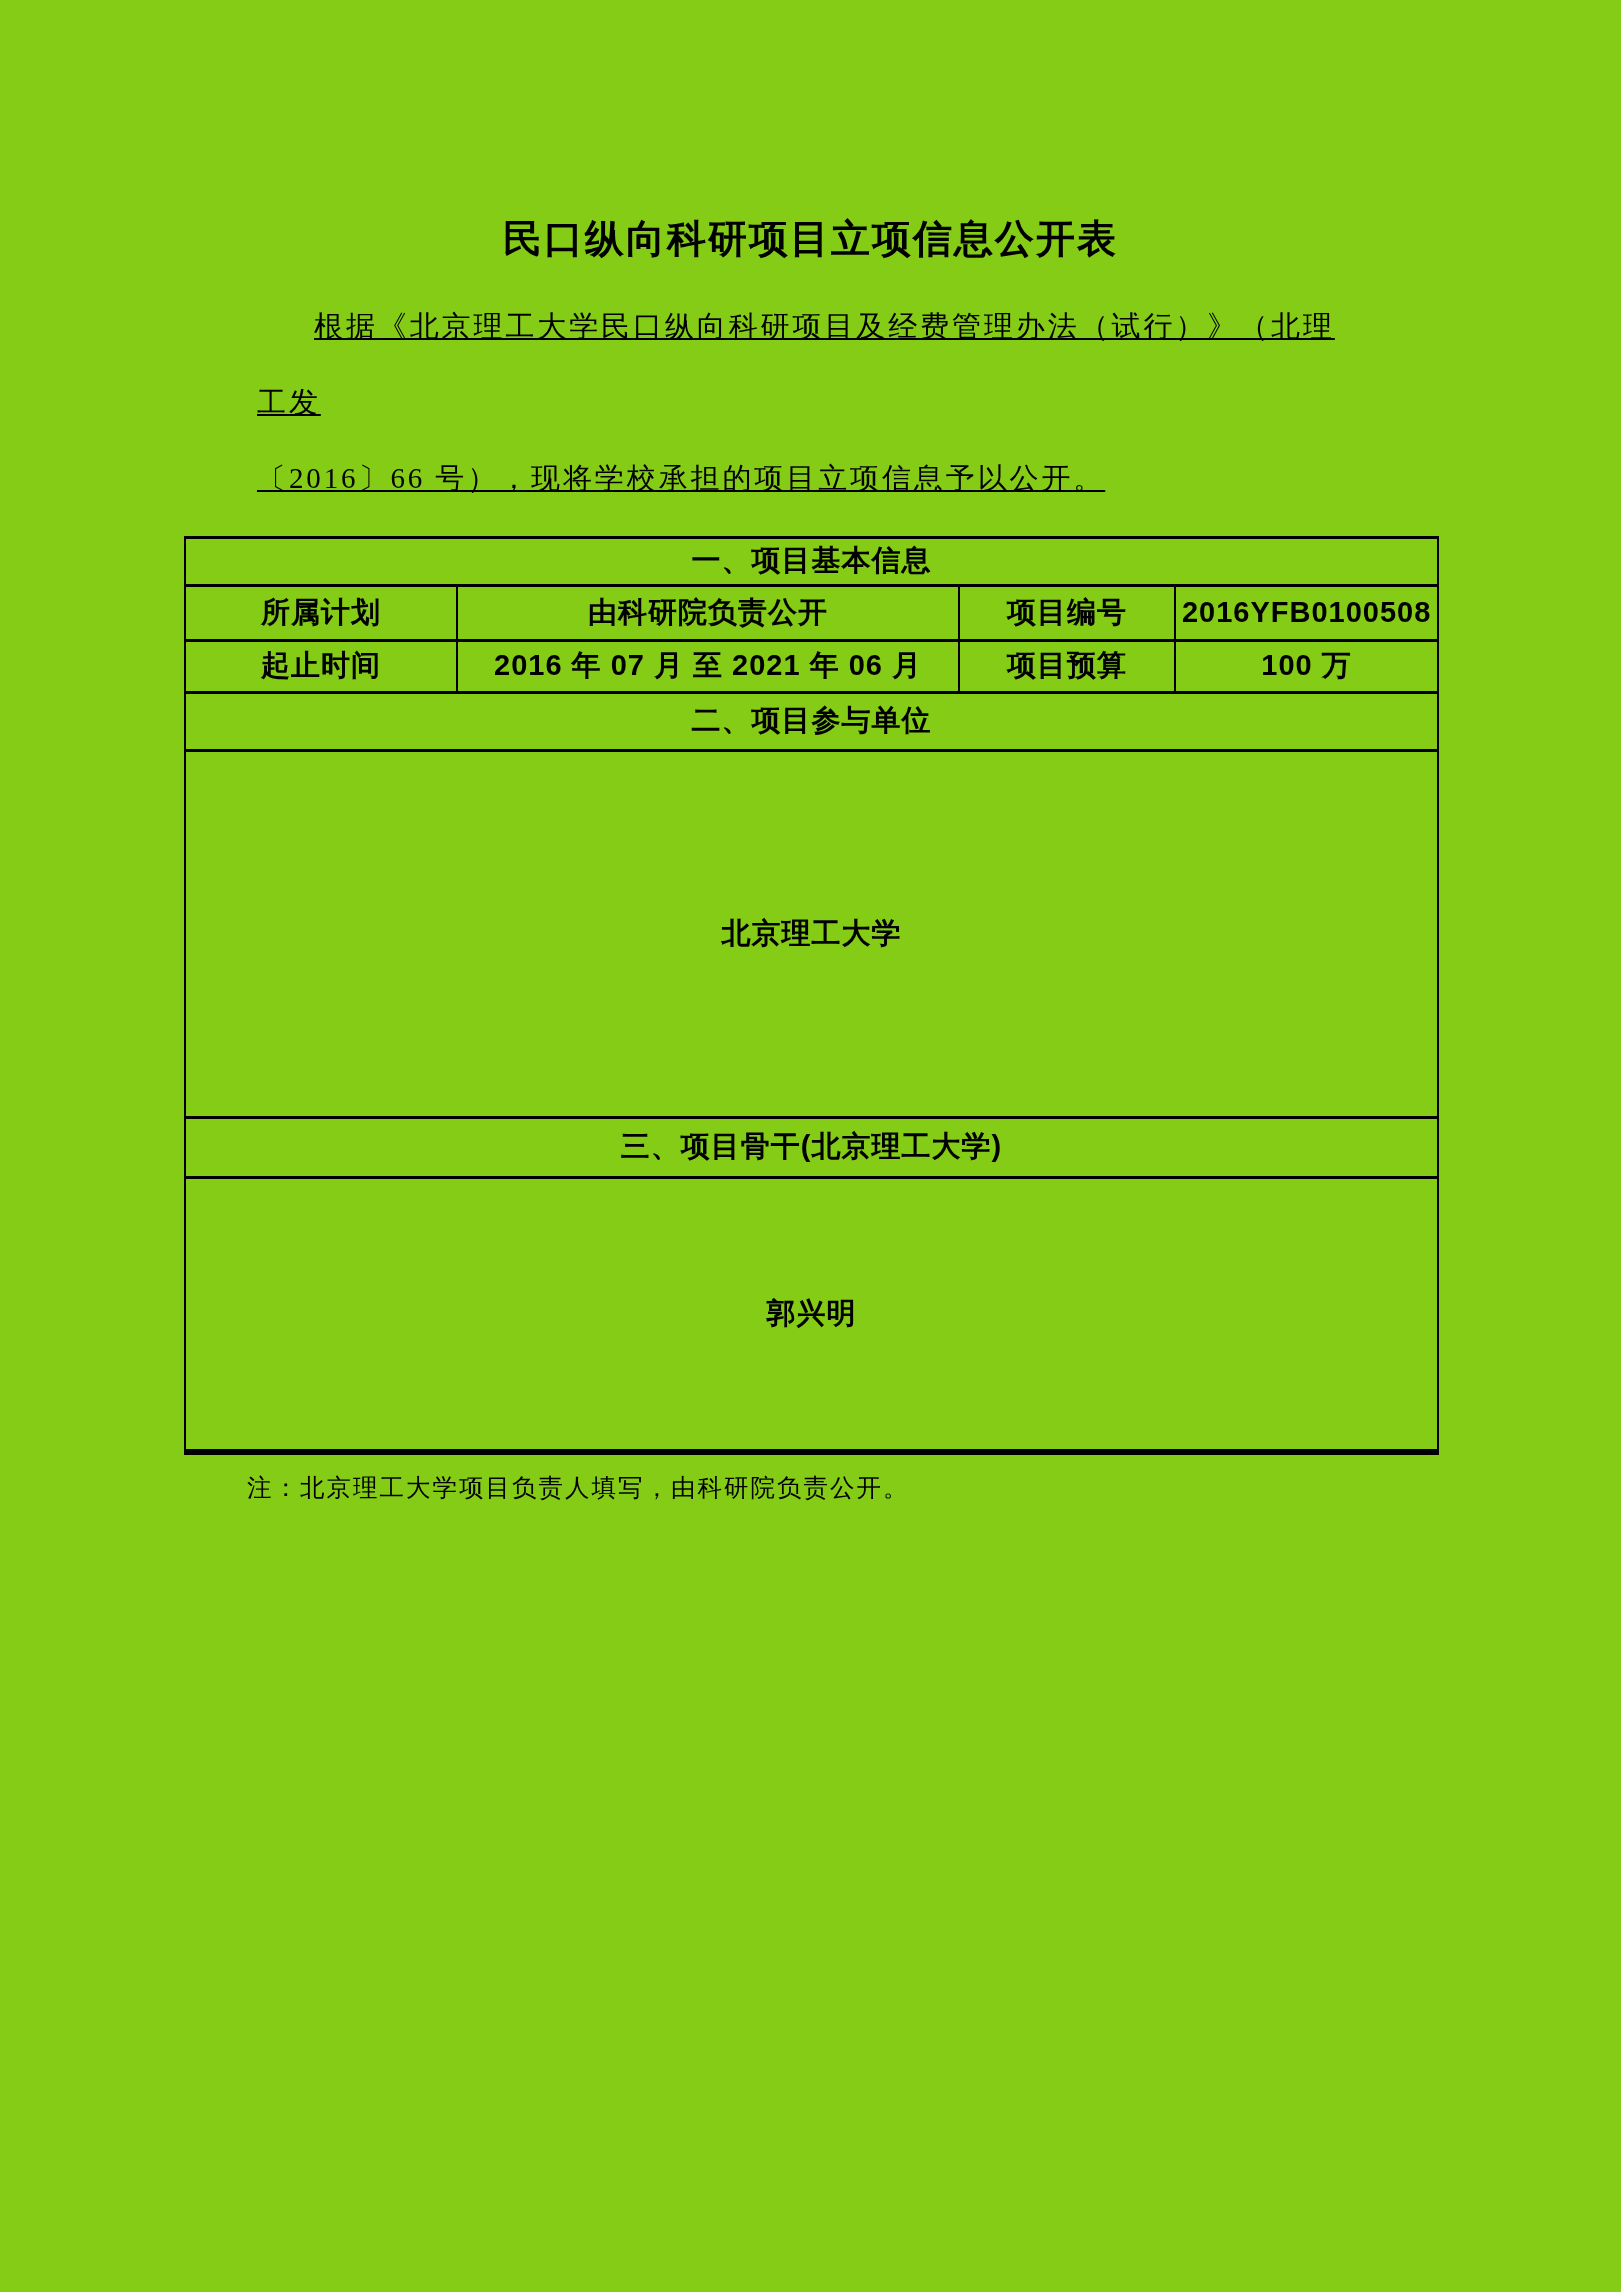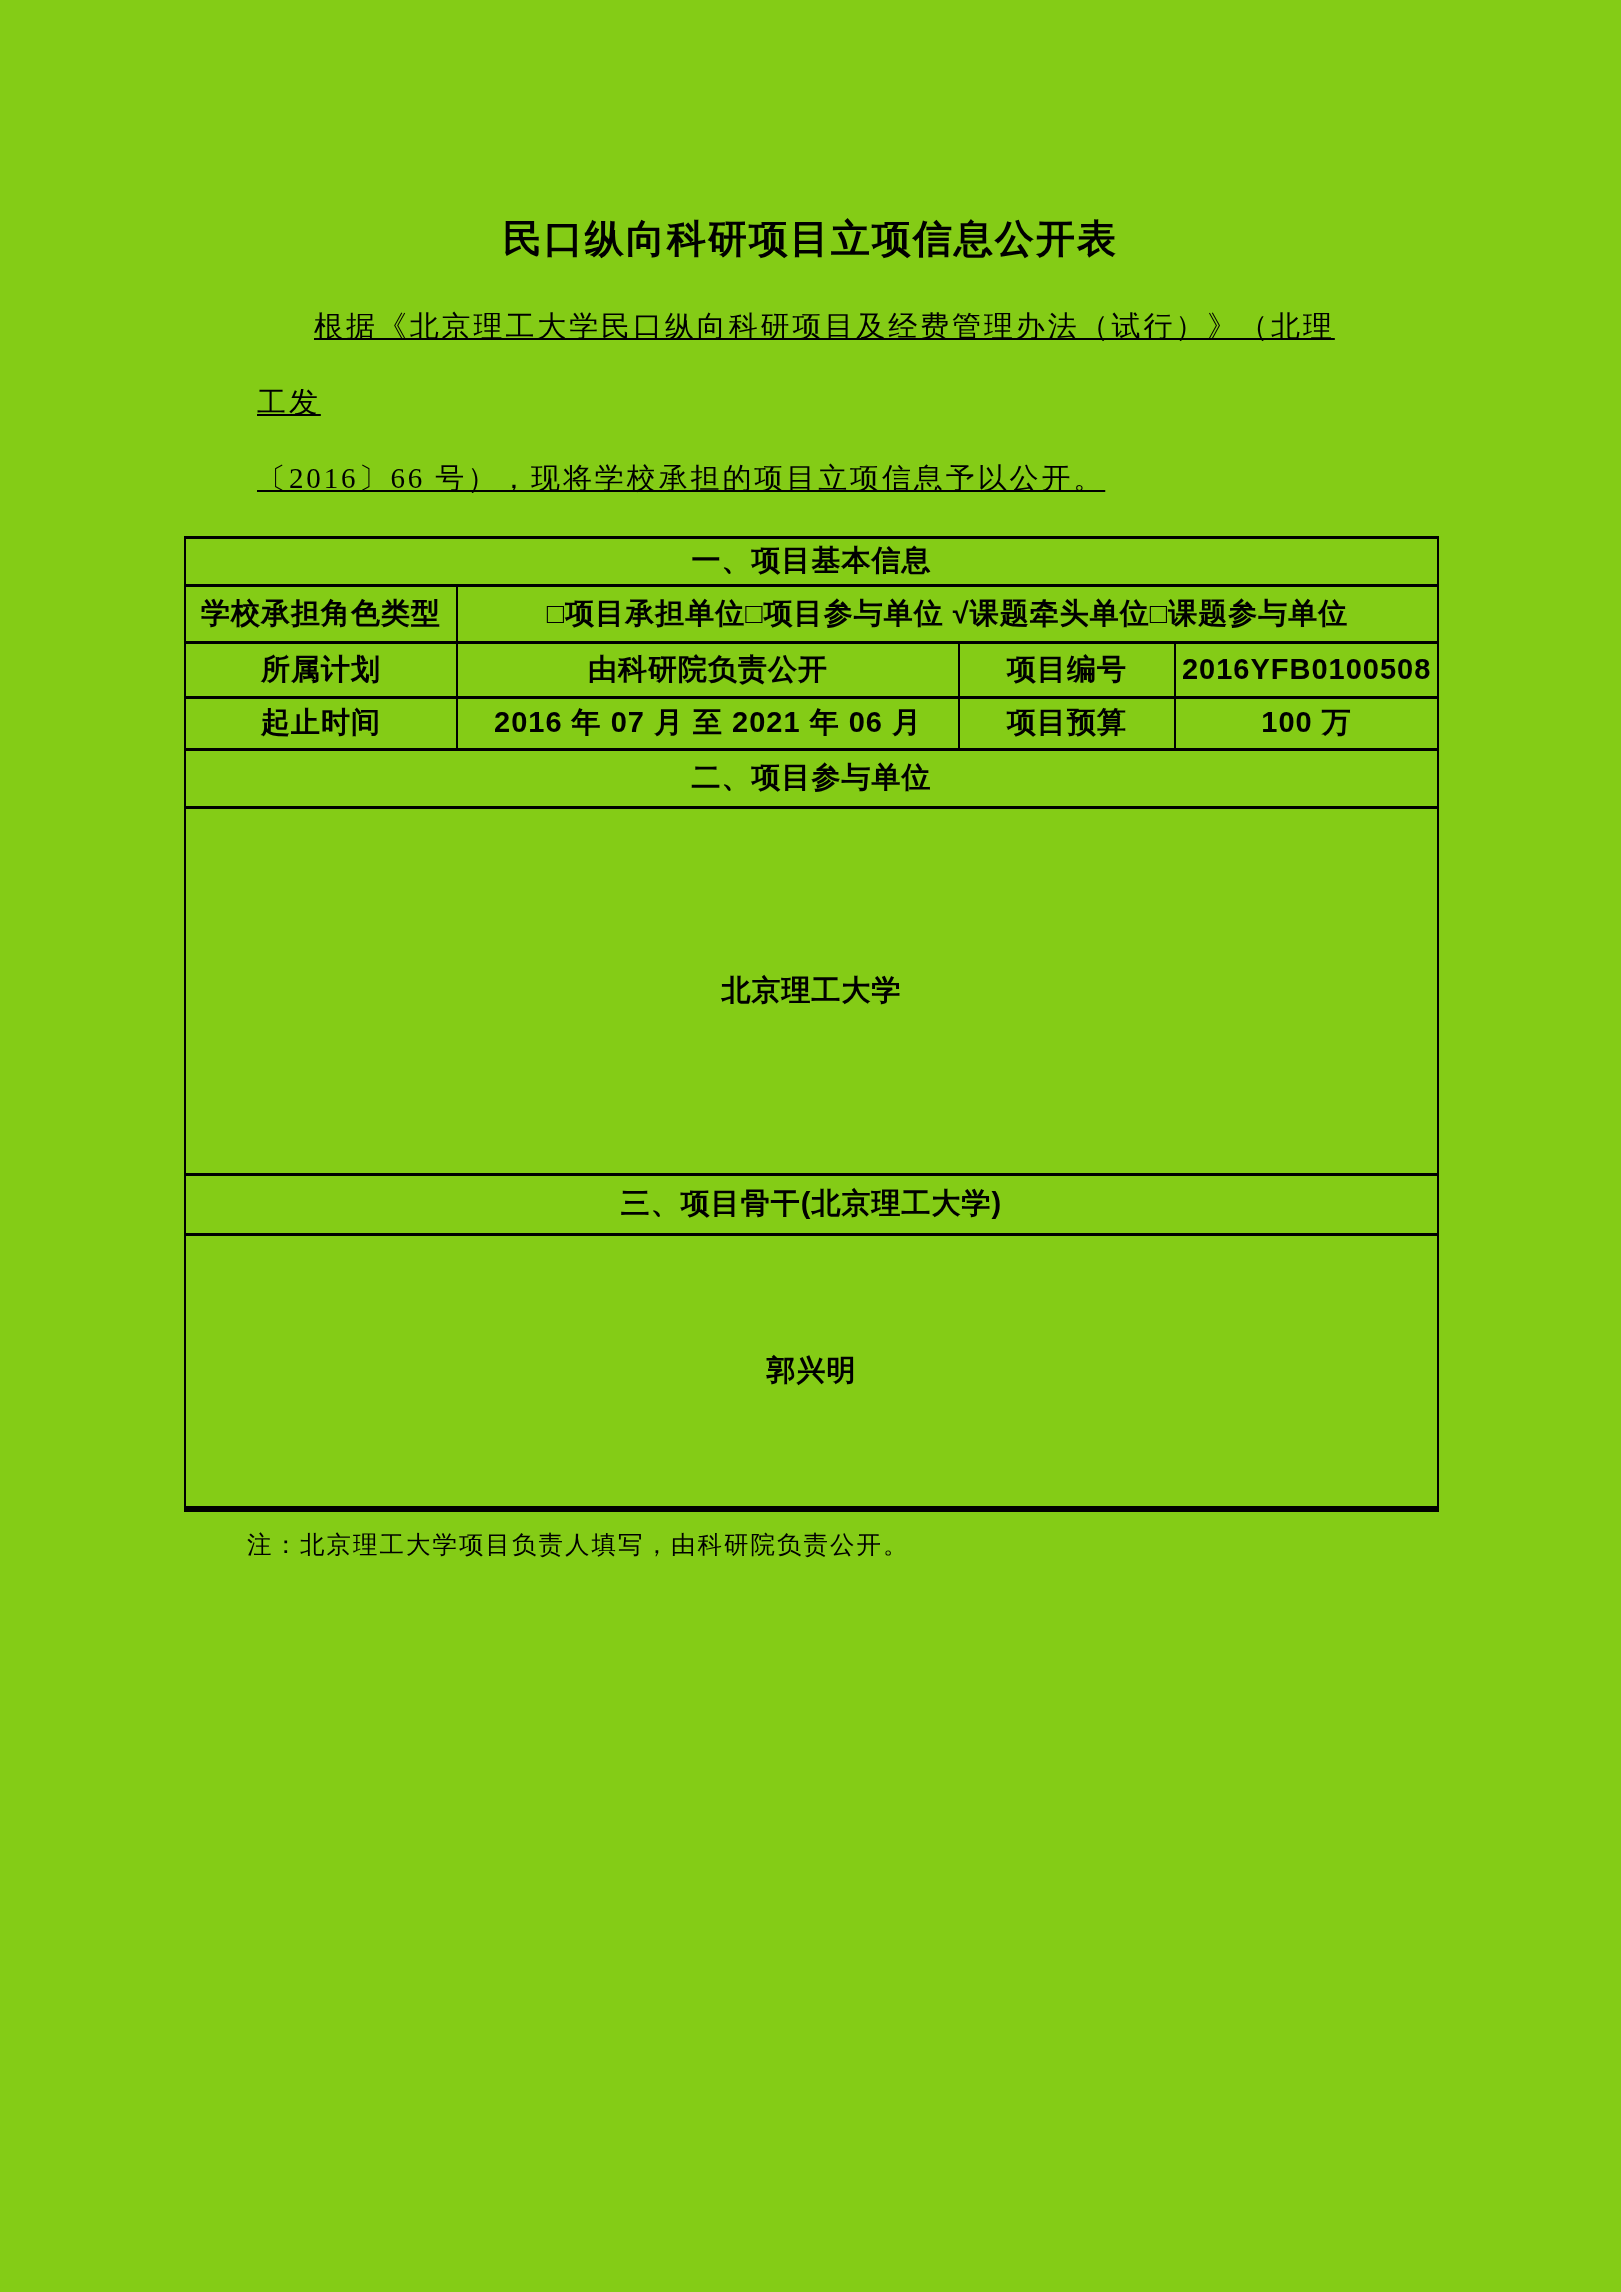--- a/index.html
+++ b/index.html
@@ -122,24 +122,20 @@
       <col style="width:216px">
       <col style="width:263px">
     </colgroup>
 
     <tbody>
         <tr class="r-sec">
       <td colspan="6" class="section-cell">一、项目基本信息</td>
     </tr>
 
 
-    <tr class="r-role">
-      <td>学校承担角色类型</td>
-      <td colspan="5">□项目承担单位□项目参与单位 √课题牵头单位□课题参与单位</td>
-    </tr>
 
     <tr class="r-plan">
       <td>所属计划</td>
       <td colspan="3">由科研院负责公开</td>
       <td>项目编号</td>
       <td class="serif-val">2016YFB0100508</td>
     </tr>
 
 
     <tr class="r-duration">

